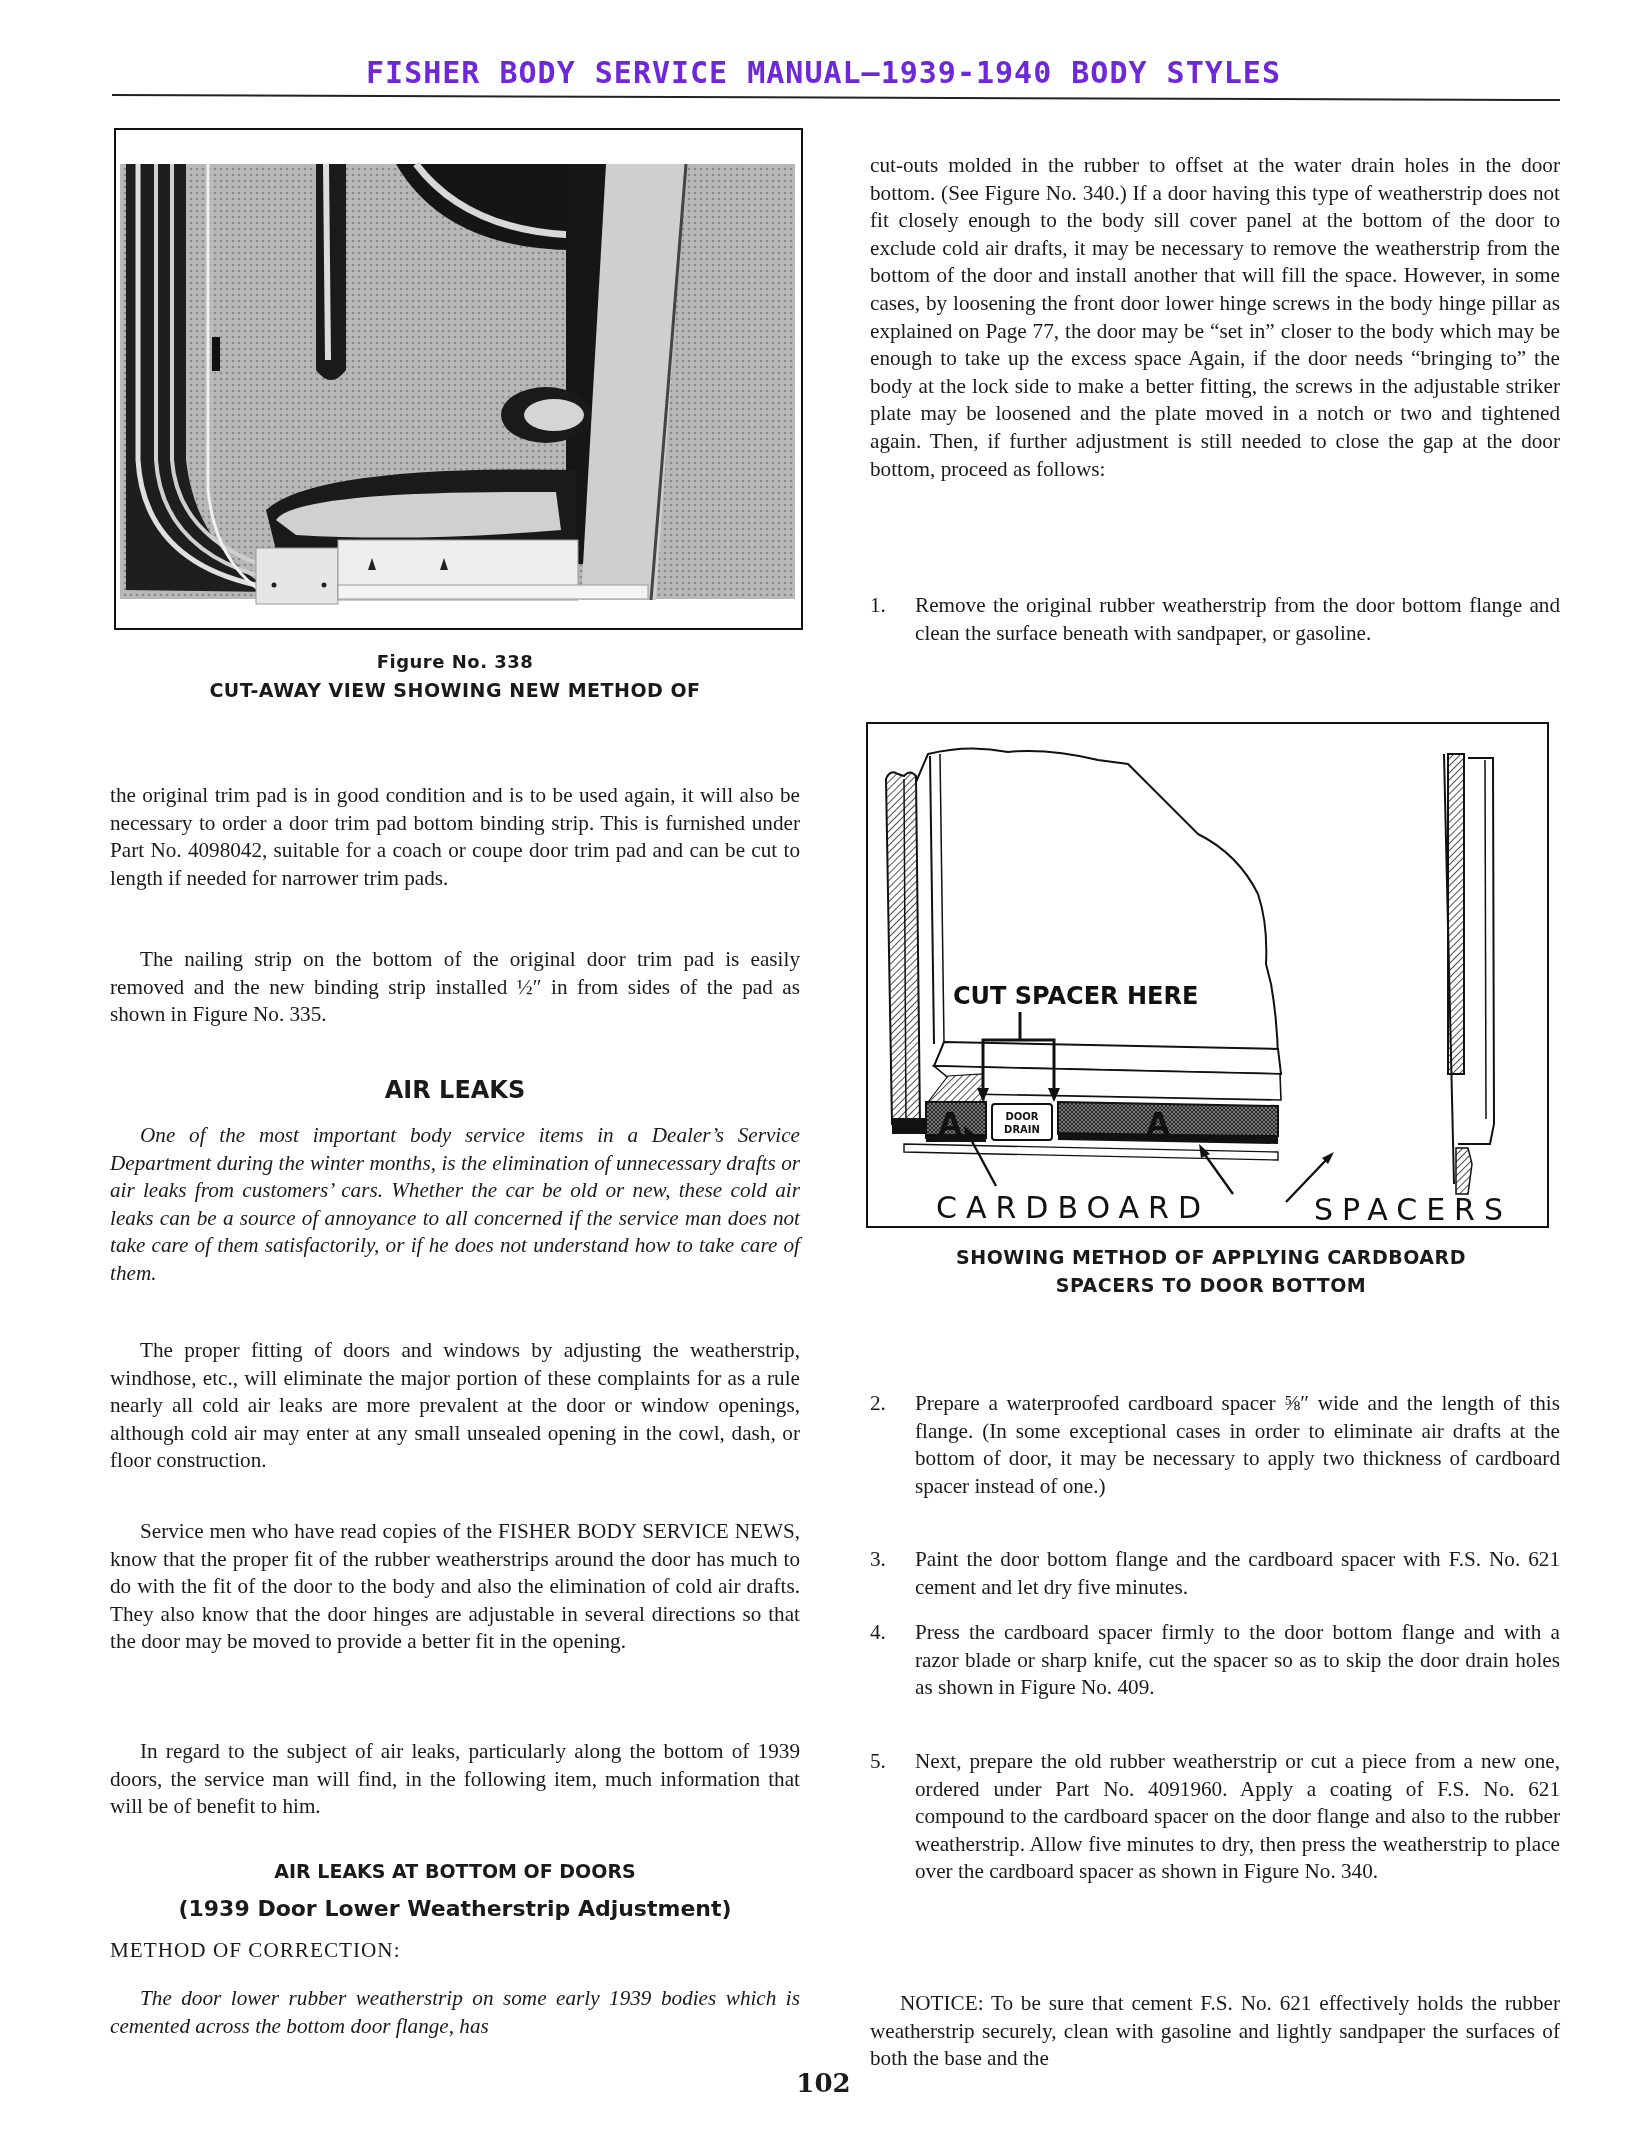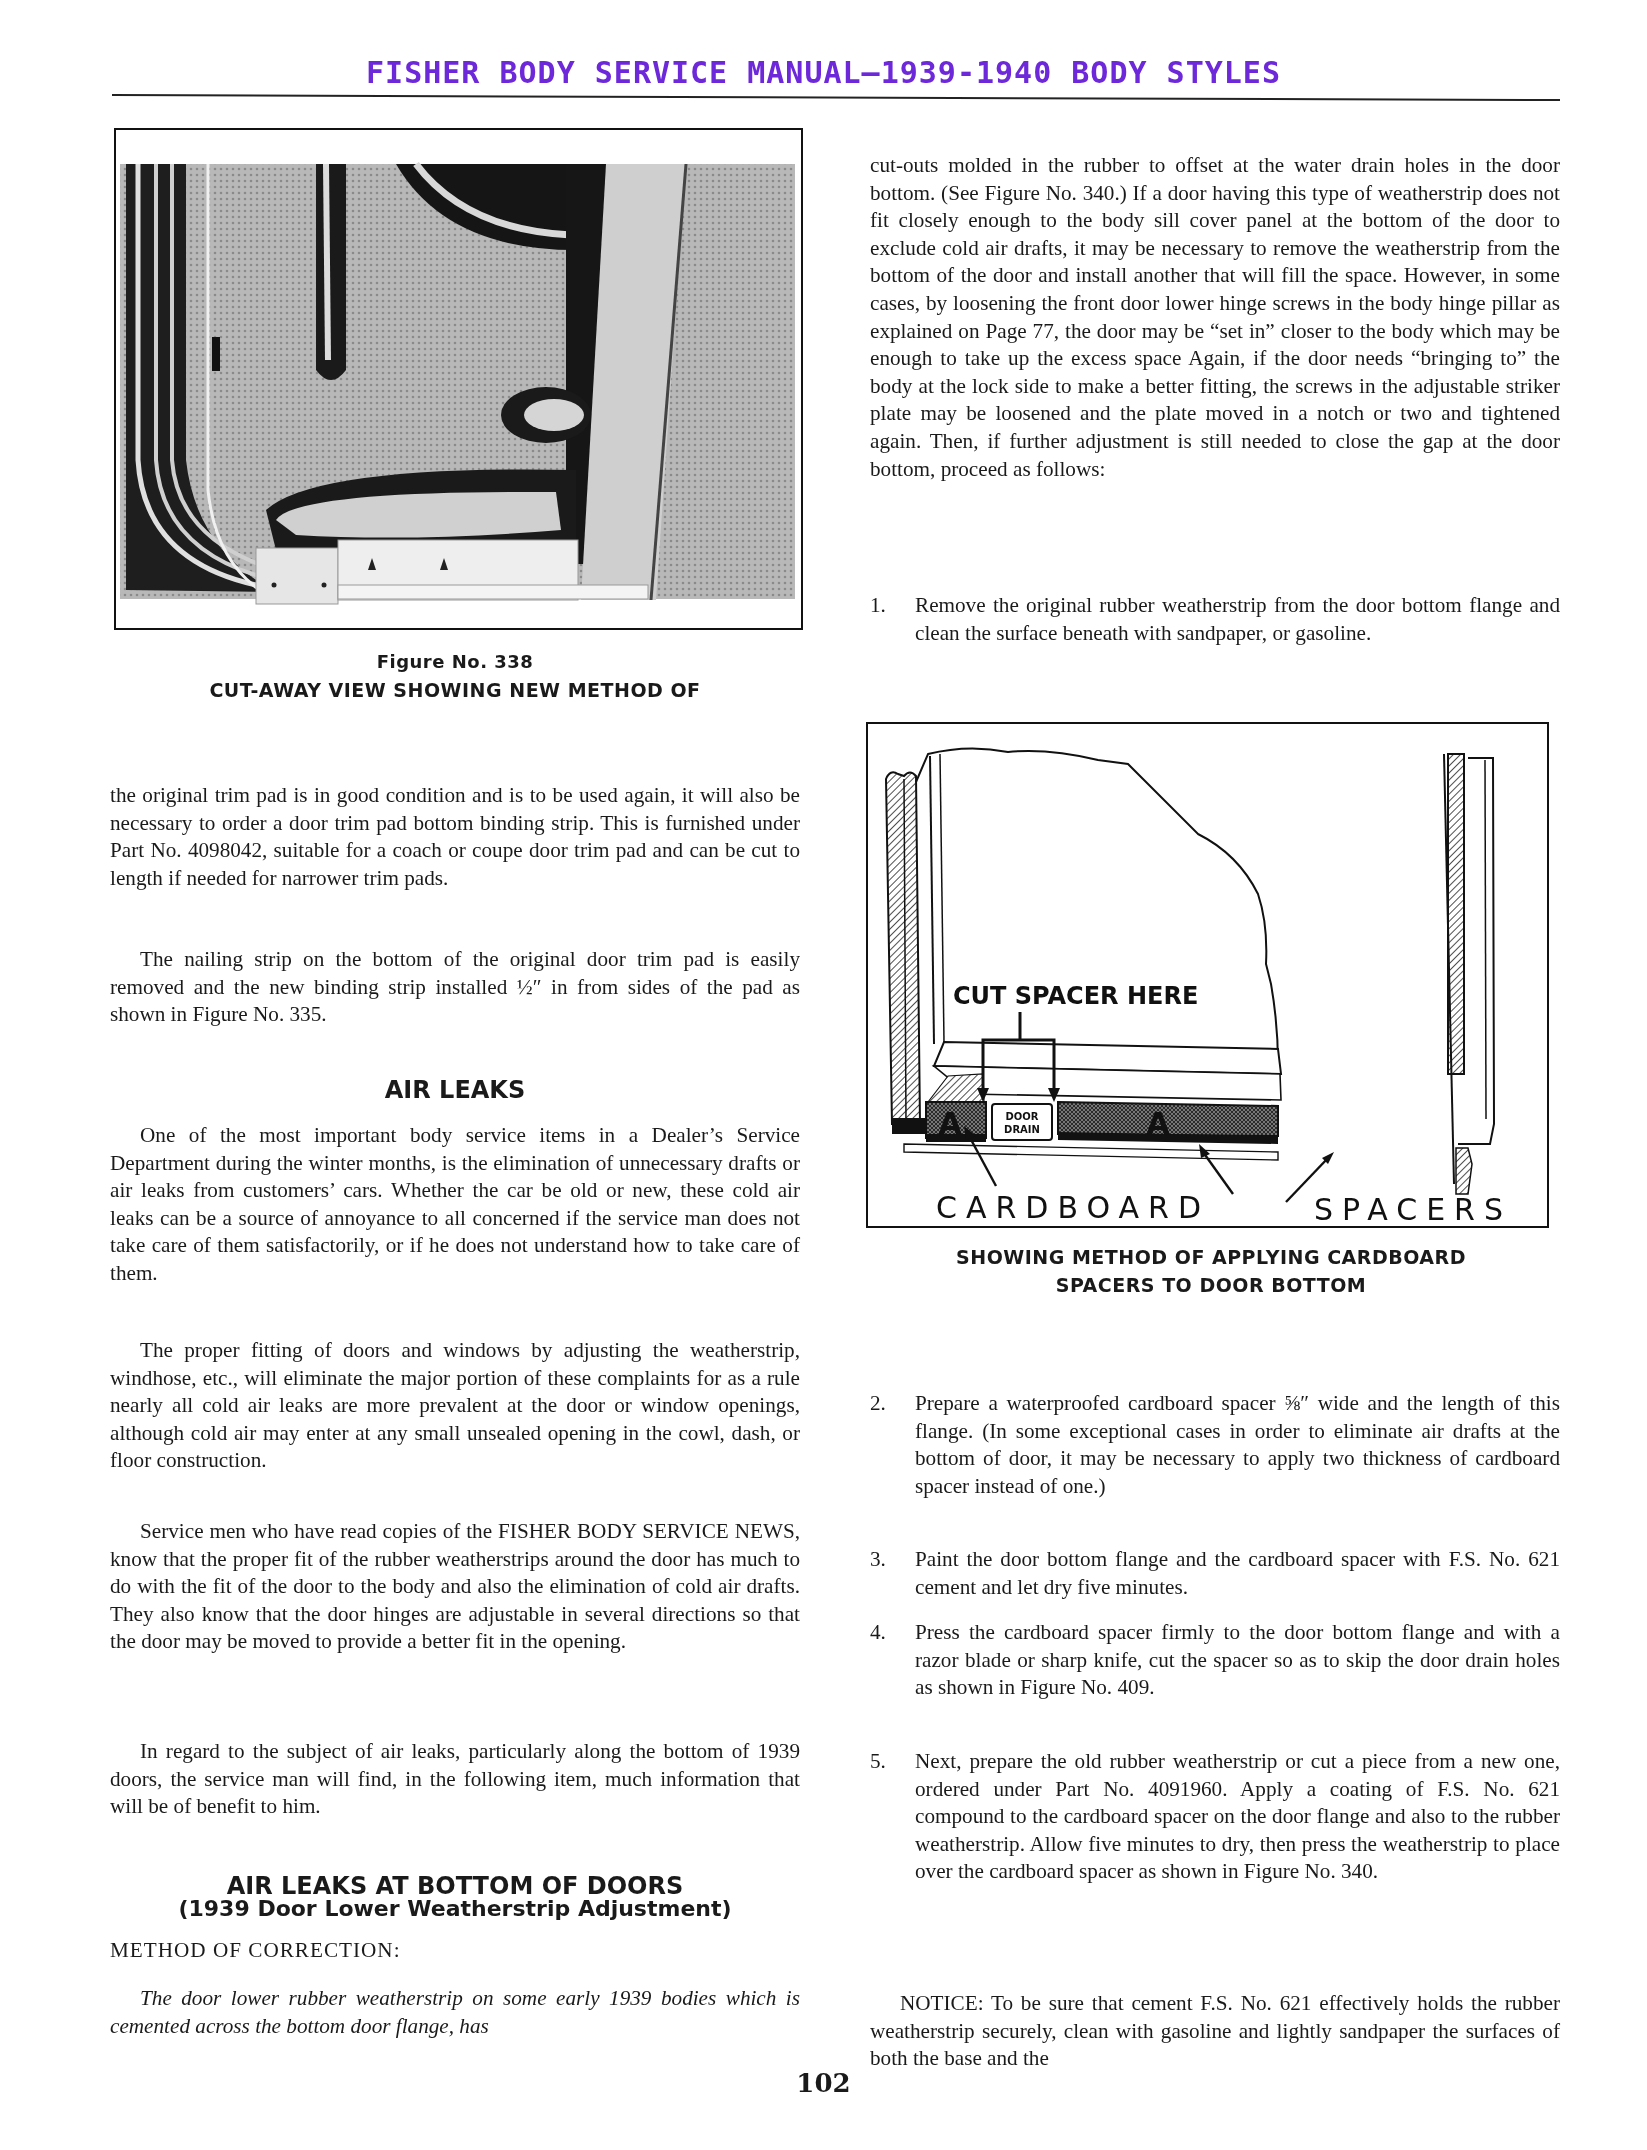--- a/index.html
+++ b/index.html
@@ -108,34 +108,34 @@
 
 <div class="col left-col" style="top:782px;">
   <p>the original trim pad is in good condition and is to be used again, it will also be necessary to order a door trim pad bottom binding strip. This is furnished under Part No. 4098042, suitable for a coach or coupe door trim pad and can be cut to length if needed for narrower trim pads.</p>
 </div>
 <div class="col left-col" style="top:946px;">
   <p class="indent">The nailing strip on the bottom of the original door trim pad is easily removed and the new binding strip installed ½″ in from sides of the pad as shown in Figure No. 335.</p>
 </div>
 
 <div class="heading" style="left:110px; width:690px; top:1076px; font-size:24px;">AIR LEAKS</div>
 
-<div class="col left-col" style="top:1122px;">
+<div class="col left-col" style="top:1122px;font-style:italic;">
   <p class="indent">One of the most important body service items in a Dealer’s Service Department during the winter months, is the elimination of unnecessary drafts or air leaks from customers’ cars. Whether the car be old or new, these cold air leaks can be a source of annoyance to all concerned if the service man does not take care of them satisfactorily, or if he does not understand how to take care of them.</p>
 </div>
 <div class="col left-col" style="top:1337px;">
   <p class="indent">The proper fitting of doors and windows by adjusting the weatherstrip, windhose, etc., will eliminate the major portion of these complaints for as a rule nearly all cold air leaks are more prevalent at the door or window openings, although cold air may enter at any small unsealed opening in the cowl, dash, or floor construction.</p>
 </div>
 <div class="col left-col" style="top:1518px;">
   <p class="indent">Service men who have read copies of the FISHER BODY SERVICE NEWS, know that the proper fit of the rubber weatherstrips around the door has much to do with the fit of the door to the body and also the elimination of cold air drafts. They also know that the door hinges are adjustable in several directions so that the door may be moved to provide a better fit in the opening.</p>
 </div>
 <div class="col left-col" style="top:1738px;">
   <p class="indent">In regard to the subject of air leaks, particularly along the bottom of 1939 doors, the service man will find, in the following item, much information that will be of benefit to him.</p>
 </div>
 
-<div class="heading" style="left:110px; width:690px; top:1860px; font-size:24px;margin-top:12px;">AIR LEAKS AT BOTTOM OF DOORS</div>
+<div class="heading" style="left:110px; width:690px; top:1860px; font-size:19px;">AIR LEAKS AT BOTTOM OF DOORS</div>
 <div class="heading" style="left:110px; width:690px; top:1896px; font-size:22px;">(1939 Door Lower Weatherstrip Adjustment)</div>
 <div class="col left-col" style="top:1937px; text-align:left; letter-spacing:1px;">
   <p>METHOD OF CORRECTION:</p>
 </div>
 <div class="col left-col" style="top:1985px;font-style:italic;">
   <p class="indent">The door lower rubber weatherstrip on some early 1939 bodies which is cemented across the bottom door flange, has</p>
 </div>
 
 <div class="col right-col" style="top:128px;">
   <p>cut-outs molded in the rubber to offset at the water drain holes in the door bottom. (See Figure No. 340.) If a door having this type of weatherstrip does not fit closely enough to the body sill cover panel at the bottom of the door to exclude cold air drafts, it may be necessary to remove the weatherstrip from the bottom of the door and install another that will fill the space. However, in some cases, by loosening the front door lower hinge screws in the body hinge pillar as explained on Page 77, the door may be “set in” closer to the body which may be enough to take up the excess space Again, if the door needs “bringing to” the body at the lock side to make a better fitting, the screws in the adjustable striker plate may be loosened and the plate moved in a notch or two and tightened again. Then, if further adjustment is still needed to close the gap at the door bottom, proceed as follows:</p>

